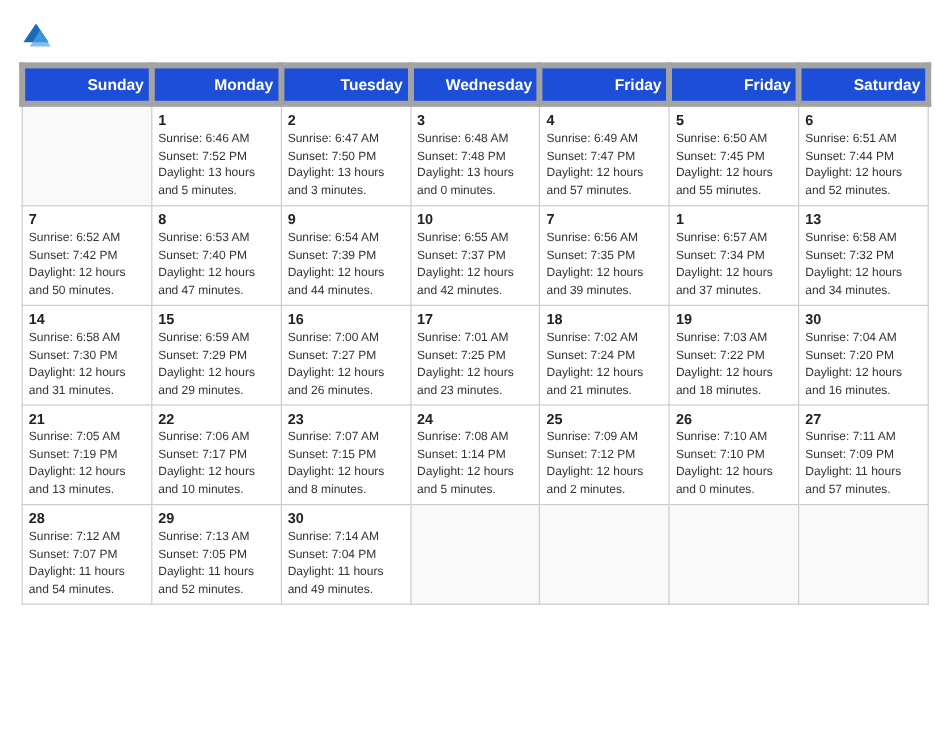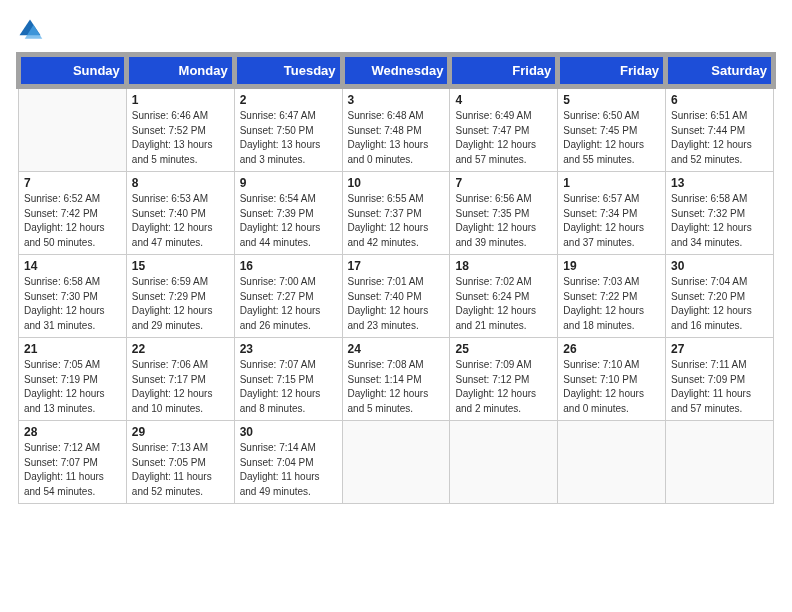--- a/index.html
+++ b/index.html
@@ -233,28 +233,28 @@
         <td>
           <span class="day-number">16</span>
           <div class="day-info">Sunrise: 7:00 AM
 Sunset: 7:27 PM
 Daylight: 12 hours
 and 26 minutes.</div>
         </td>
         <td>
           <span class="day-number">17</span>
           <div class="day-info">Sunrise: 7:01 AM
-Sunset: 7:40 PM
+Sunset: 7:25 PM
 Daylight: 12 hours
 and 23 minutes.</div>
         </td>
         <td>
           <span class="day-number">18</span>
           <div class="day-info">Sunrise: 7:02 AM
-Sunset: 6:24 PM
+Sunset: 7:24 PM
 Daylight: 12 hours
 and 21 minutes.</div>
         </td>
         <td>
           <span class="day-number">19</span>
           <div class="day-info">Sunrise: 7:03 AM
 Sunset: 7:22 PM
 Daylight: 12 hours
 and 18 minutes.</div>
         </td>

